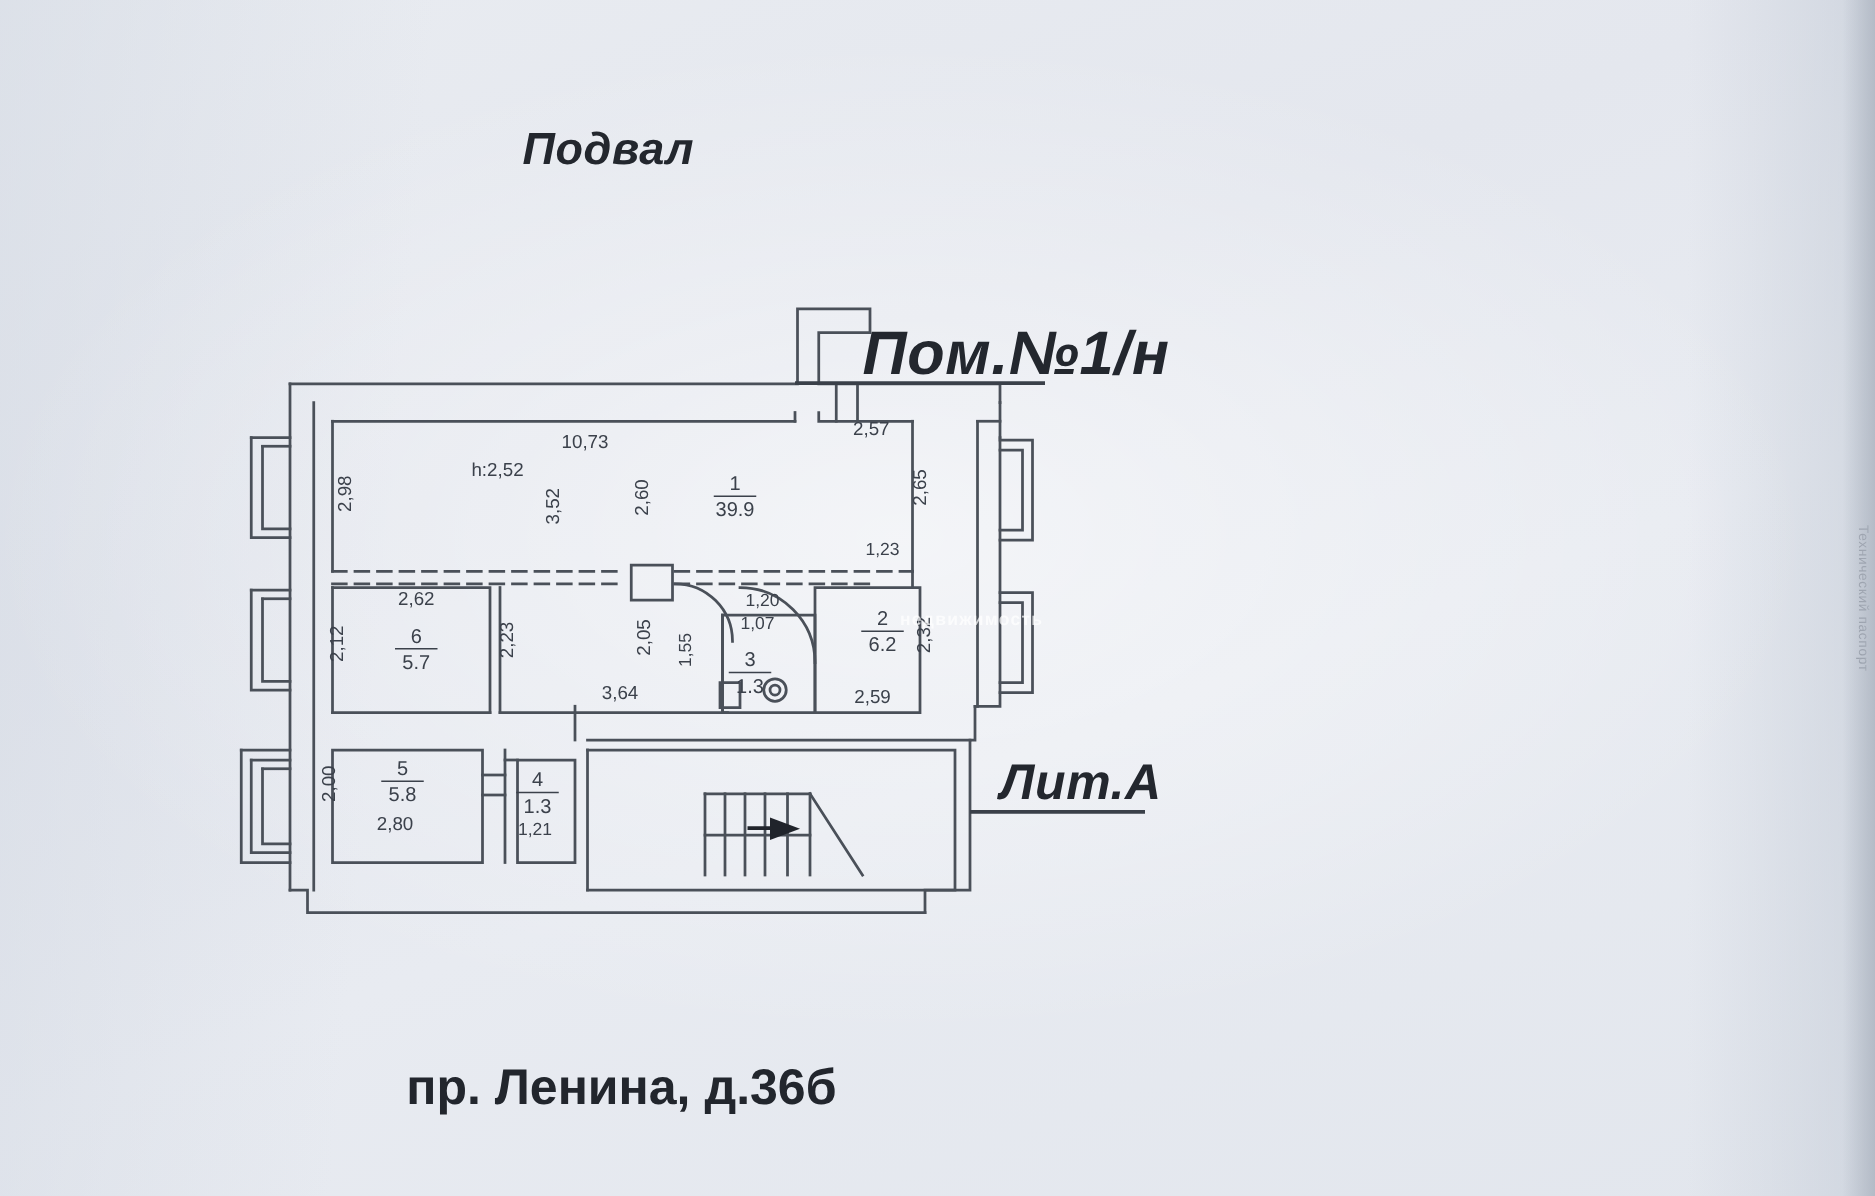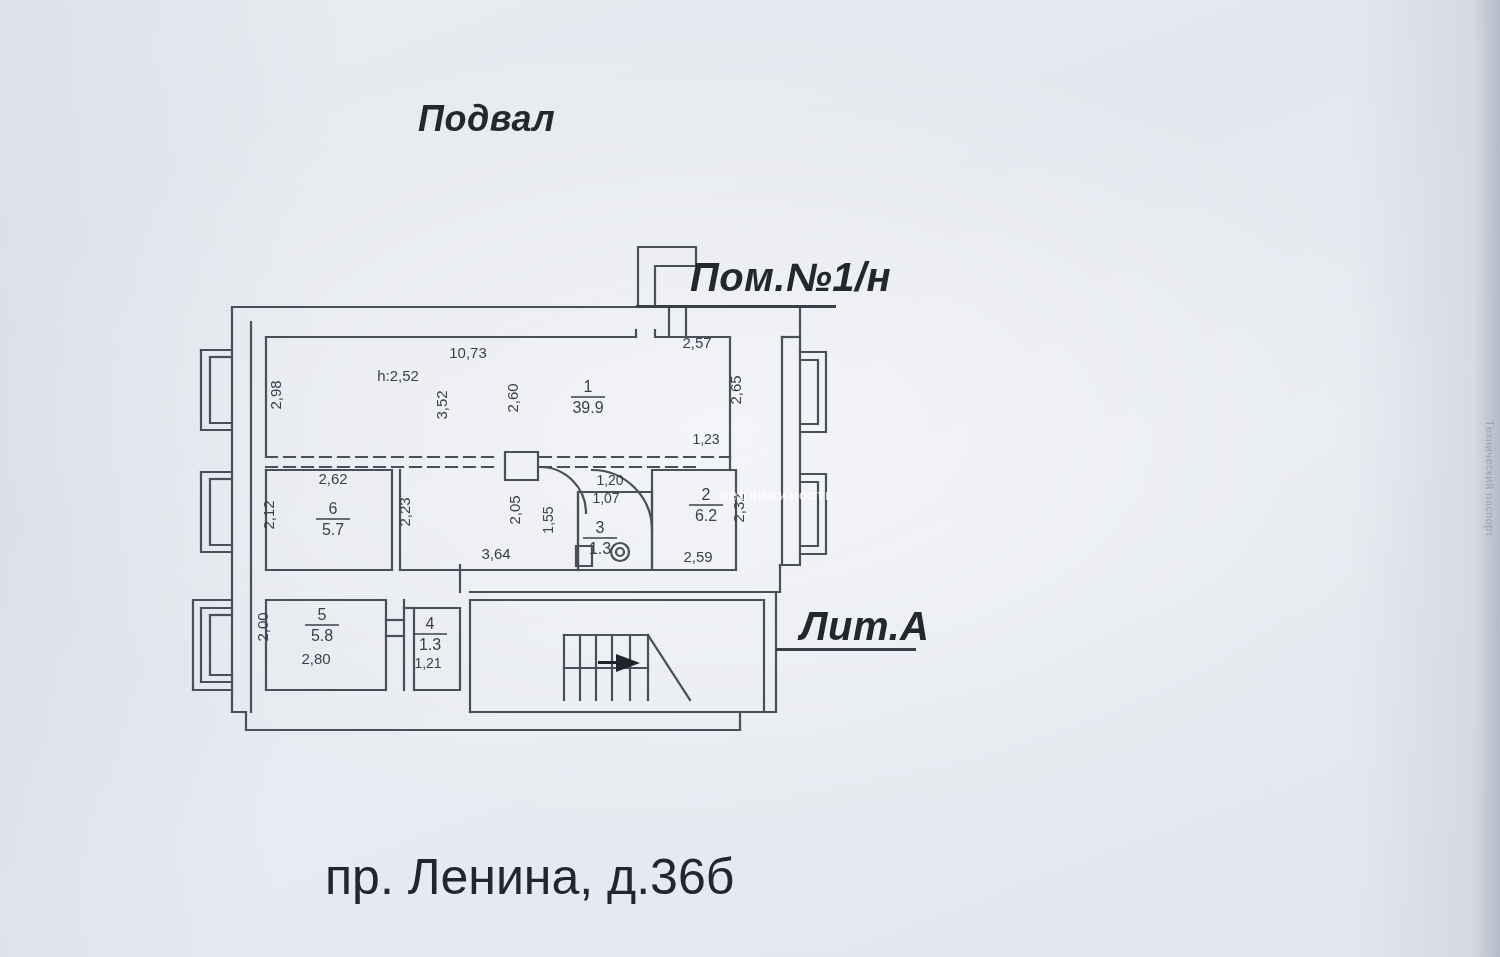--- a/index.html
+++ b/index.html
@@ -35,33 +35,33 @@
     letter-spacing: 0.5px;
   }
   #label-podval {
     left: 418px;
     top: 98px;
     font-size: 36px;
   }
   #label-pom {
     left: 690px;
     top: 255px;
-    font-size: 40px;
+    font-size: 49px;
   }
   #label-lit {
     left: 800px;
     top: 604px;
     font-size: 40px;
   }
   #label-address {
     position: absolute;
     left: 325px;
     top: 848px;
-    font-size: 50px;
-    font-weight: normal;
+    font-size: 40px;
+    font-weight: bold;
     font-style: normal;
     color: #22262d;
     white-space: nowrap;
   }
   
   #pom-underline {
     position: absolute;
     left: 636px;
     top: 305px;
     width: 200px;

